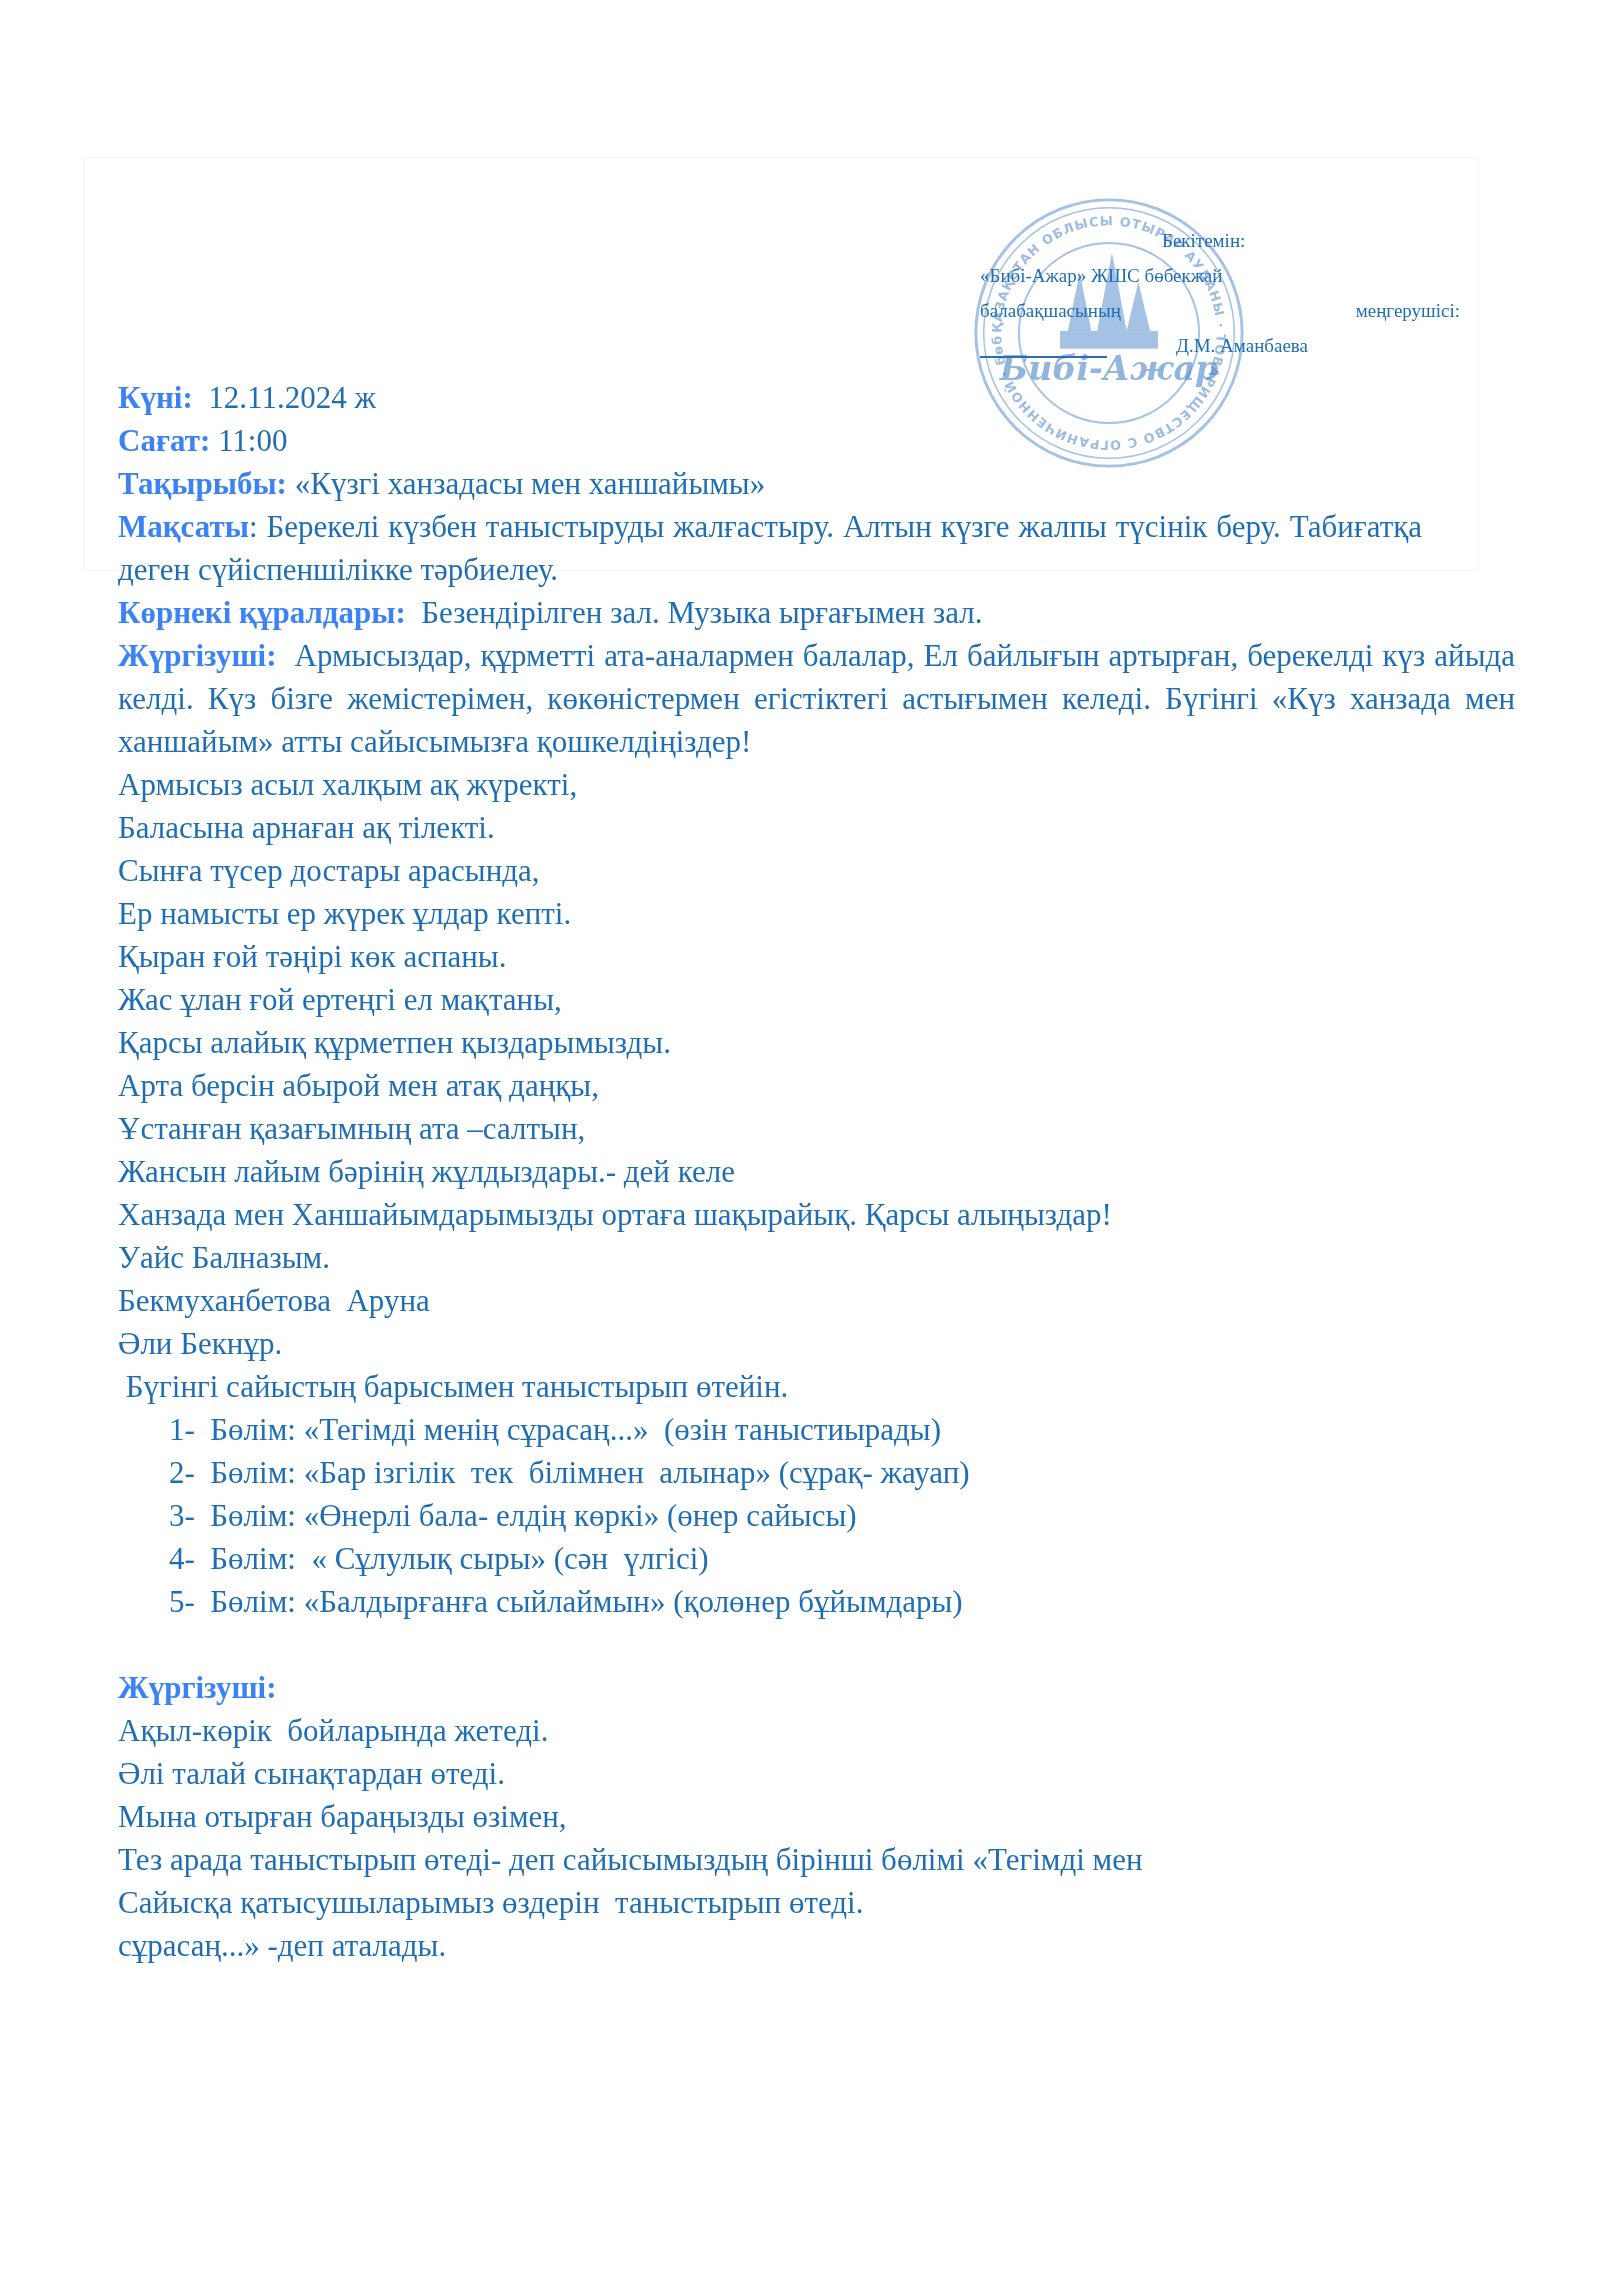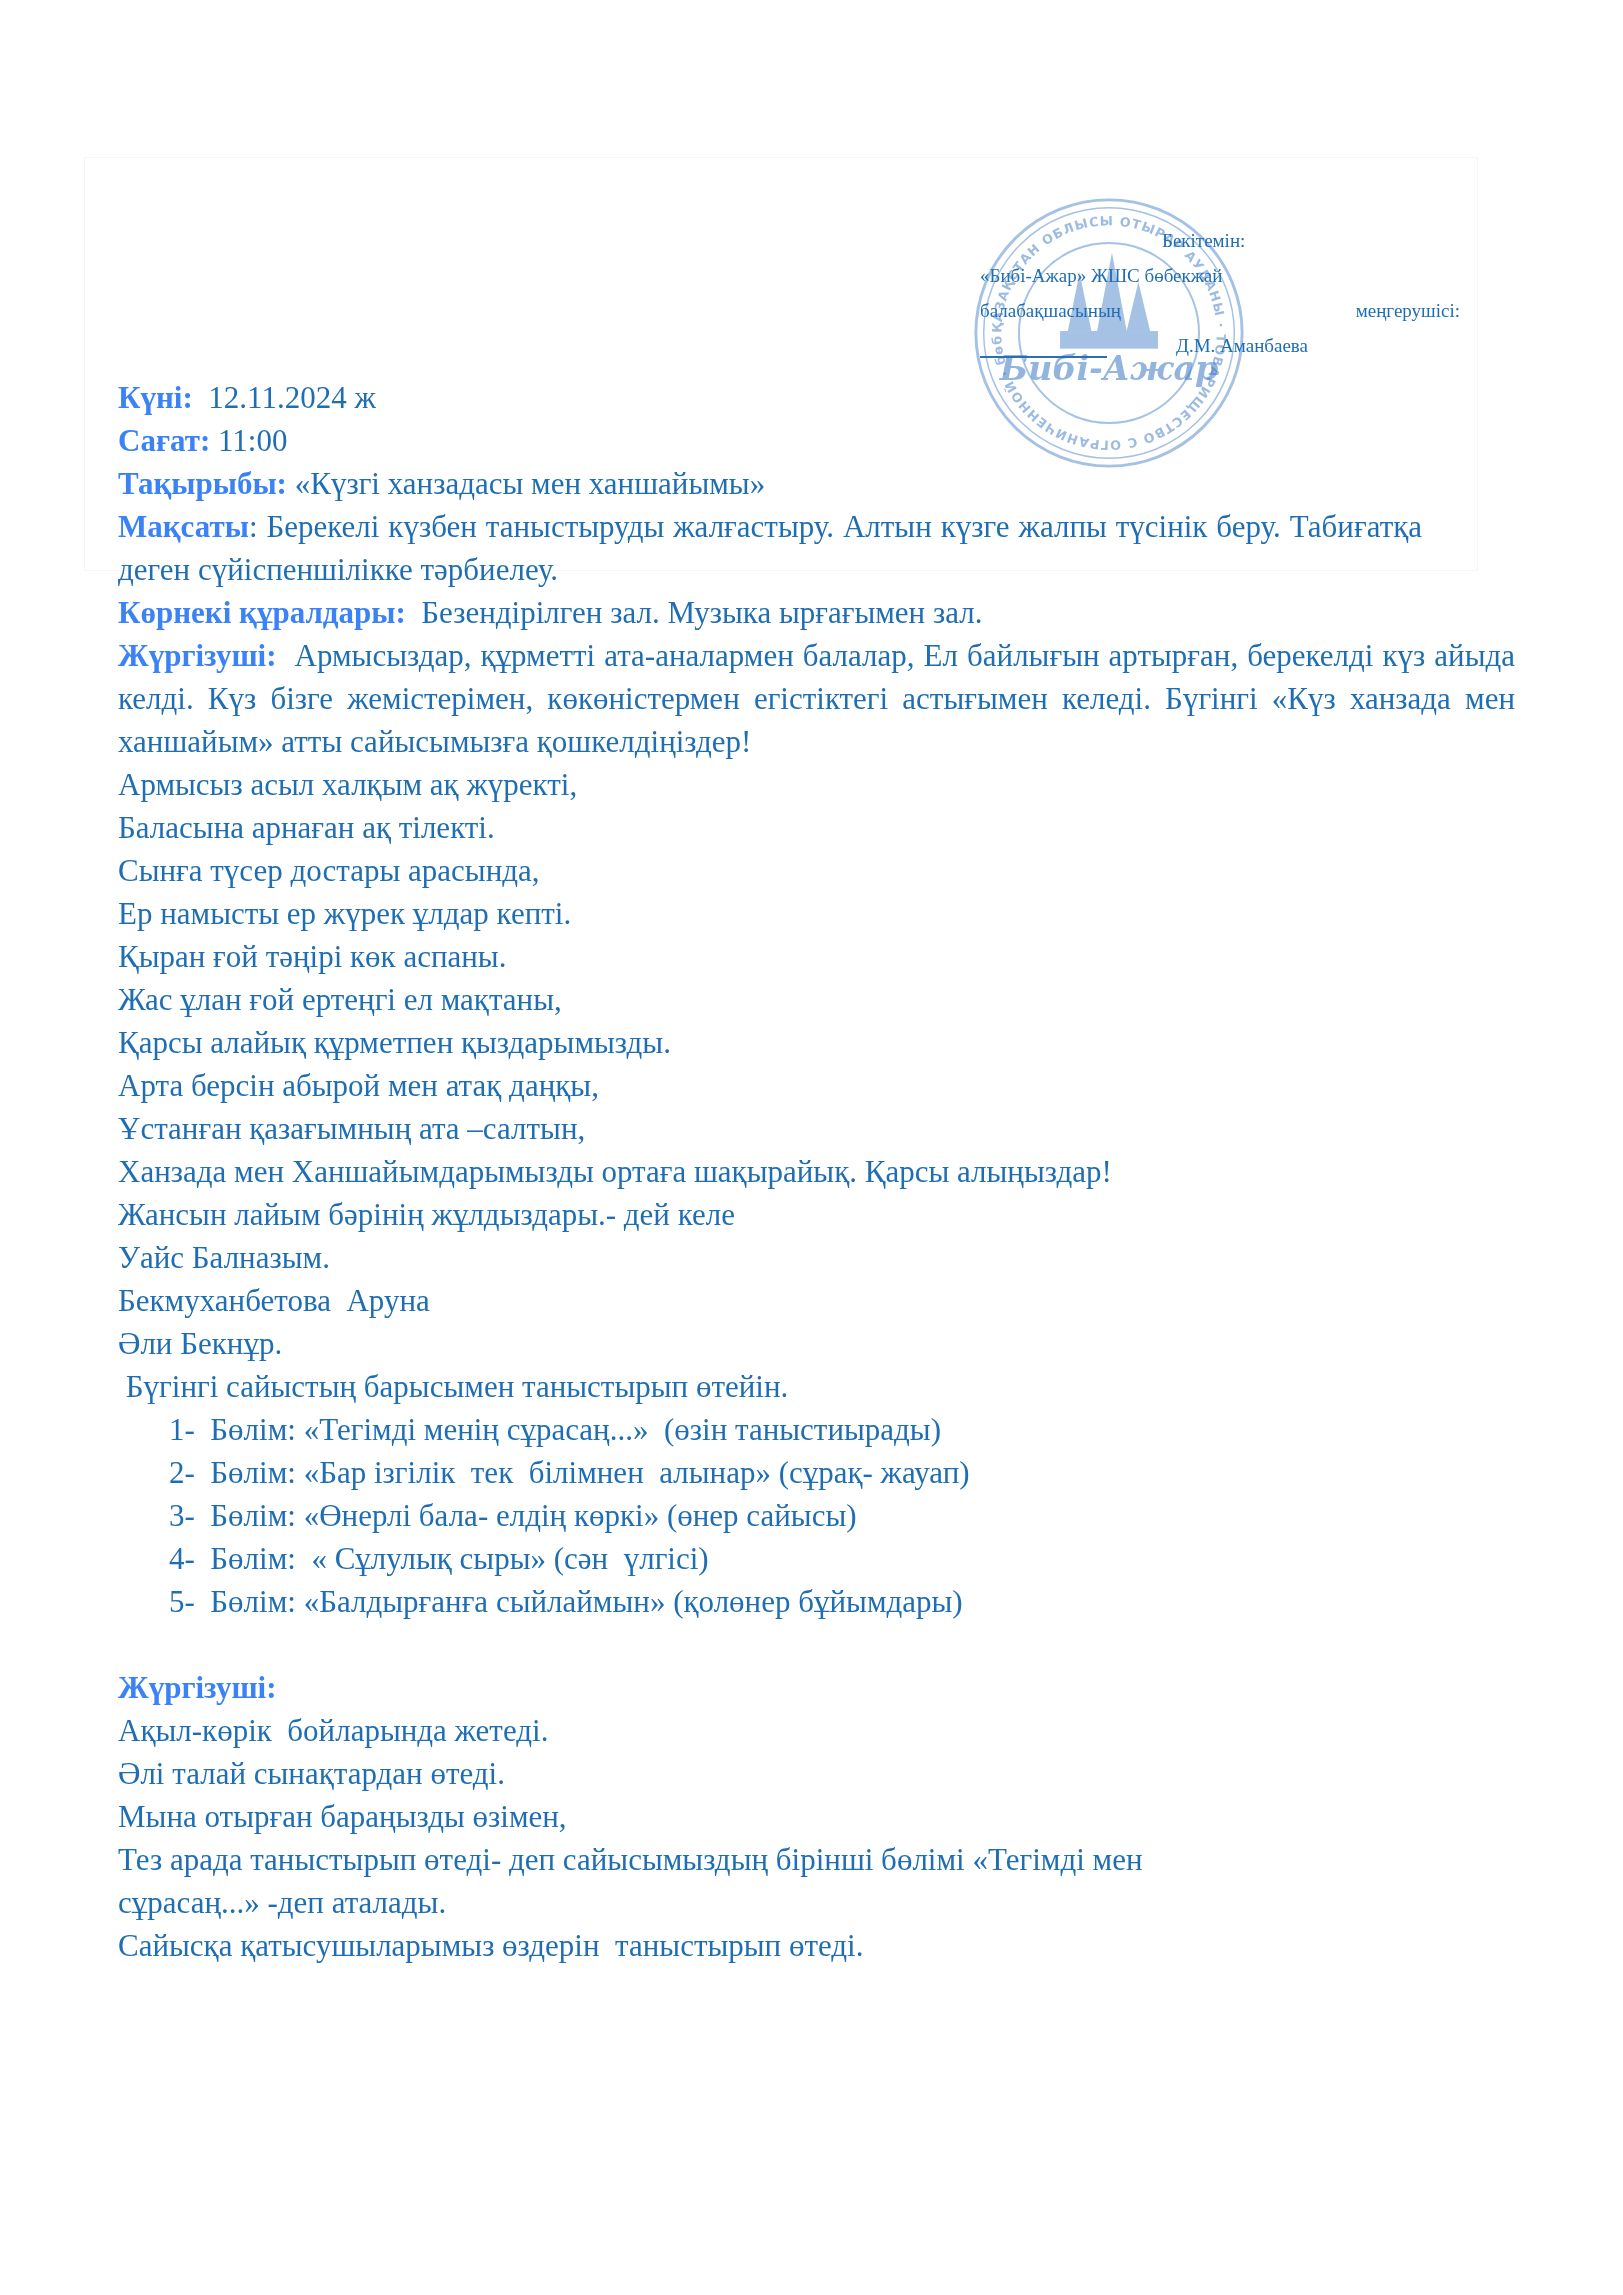--- a/index.html
+++ b/index.html
@@ -104,22 +104,22 @@
     <div>
       <div class="ln">Армысыз асыл халқым ақ жүректі,</div>
       <div class="ln">Баласына арнаған ақ тілекті.</div>
       <div class="ln">Сынға түсер достары арасында,</div>
       <div class="ln">Ер намысты ер жүрек ұлдар кепті.</div>
       <div class="ln">Қыран ғой тәңірі көк аспаны.</div>
       <div class="ln">Жас ұлан ғой ертеңгі ел мақтаны,</div>
       <div class="ln">Қарсы алайық құрметпен қыздарымызды.</div>
       <div class="ln">Арта берсін абырой мен атақ даңқы,</div>
       <div class="ln">Ұстанған қазағымның ата –салтын,</div>
+      <div class="ln">Жансын лайым бәрінің жұлдыздары.- дей келе</div>
       <div class="ln">Ханзада мен Ханшайымдарымызды ортаға шақырайық. Қарсы алыңыздар!</div>
-      <div class="ln">Жансын лайым бәрінің жұлдыздары.- дей келе</div>
     </div>
 
     <div>
       <div class="ln">Уайс Балназым.</div>
       <div class="ln" style="white-space:pre;">Бекмуханбетова  Аруна</div>
       <div class="ln">Әли Бекнұр.</div>
     </div>
 
     <div class="ln" style="white-space:pre;"> Бүгінгі сайыстың барысымен таныстырып өтейін.</div>
 
@@ -132,18 +132,18 @@
     </div>
 
     <div class="spacer"></div>
 
     <div class="ln lbl">Жүргізуші:</div>
     <div>
       <div class="ln" style="white-space:pre;">Ақыл-көрік  бойларында жетеді.</div>
       <div class="ln">Әлі талай сынақтардан өтеді.</div>
       <div class="ln">Мына отырған бараңызды өзімен,</div>
       <div class="ln">Тез арада таныстырып өтеді- деп сайысымыздың бірінші бөлімі «Тегімді мен</div>
+      <div class="ln" style="white-space:pre;">Сайысқа қатысушыларымыз өздерін  таныстырып өтеді.</div>
       <div class="ln">сұрасаң...» -деп аталады.</div>
-      <div class="ln" style="white-space:pre;">Сайысқа қатысушыларымыз өздерін  таныстырып өтеді.</div>
     </div>
   </div>
 </div>
 
 
 </body></html>

